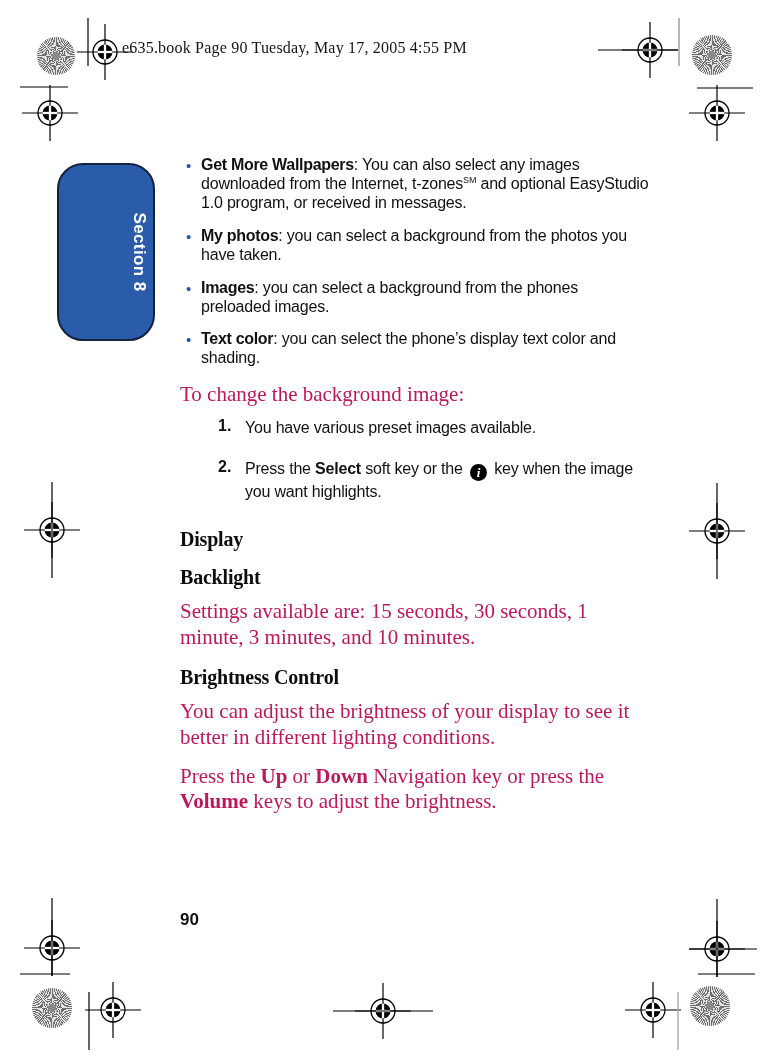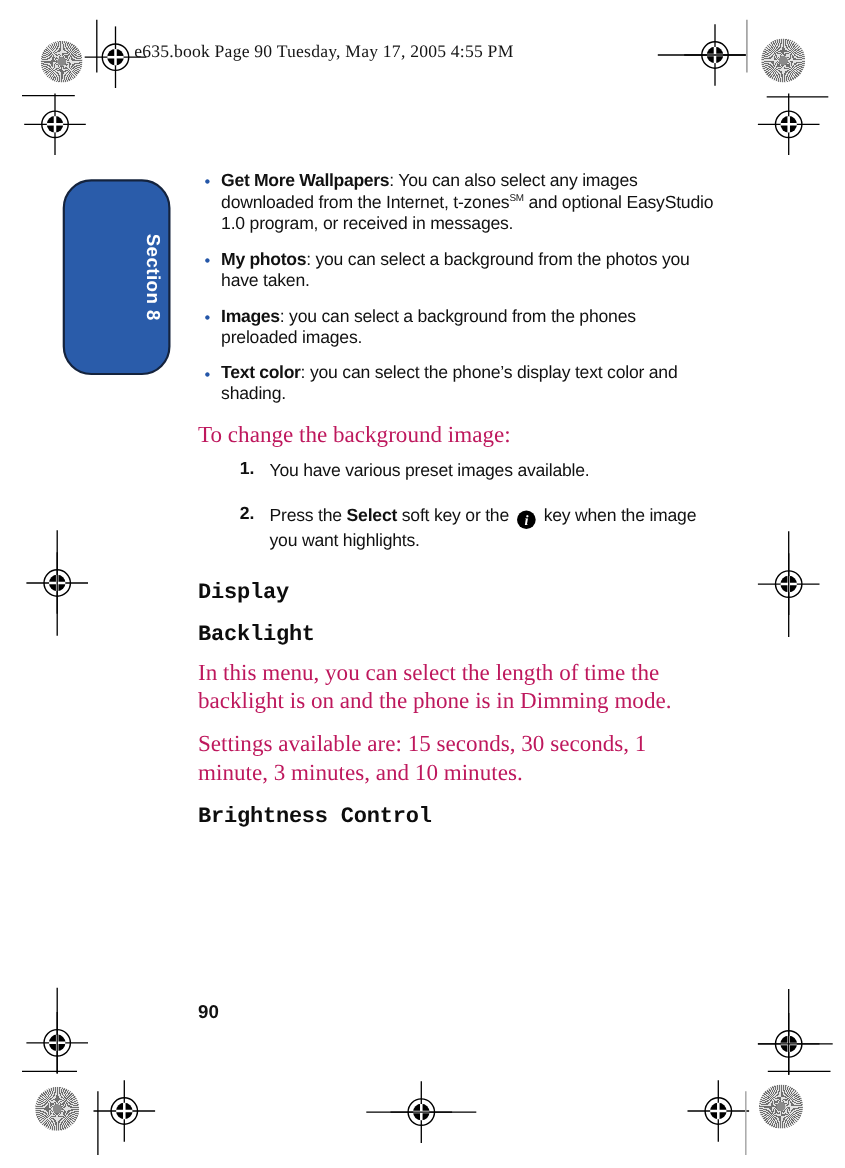--- a/index.html
+++ b/index.html
@@ -53,21 +53,21 @@
   .keyicon {
     display:inline-flex; align-items:center; justify-content:center;
     width:17px; height:17px; background:#000; border-radius:50%;
     vertical-align:-3px; margin:0 3px;
   }
   .keyicon i {
     font-family:"Liberation Serif", serif; color:#fff; font-size:13px;
     font-weight:bold; font-style:italic; line-height:1;
   }
 
-  h2 { font-family:Liberation Mono, monospace; font-size:20px; letter-spacing:-0.2px;
+  h2 { font-family:Liberation Serif, serif; font-size:20px; letter-spacing:-0.2px;
        margin:15px 0 10px 0; color:#0d0d0d; }
   .pagenum { position:absolute; left:180px; top:910px; font-weight:bold; font-size:17px; }
 </style>
 </head>
 <body>
 
 <svg class="marks-svg" width="768" height="1062" viewBox="0 0 768 1062">
   <defs>
     <g id="regt">
       <line x1="-28" y1="0" x2="28" y2="0" stroke="#000" stroke-width="1.2"></line>
@@ -156,20 +156,21 @@
         <p><span>Press the </span><b>Select</b><span> soft key or the </span><span class="keyicon">
               <i>i</i>
             </span><span> key when the image you want highlights.</span></p>
       </div>
     </li>
   </ol>
 
   <h2>Display</h2>
 
   <h2>Backlight</h2>
-  <p class="serif">In this menu, you can select the length of time the backlight is on and the phone is in Dimming mode.</p>
   <p class="serif">Settings available are: 15 seconds, 30 seconds, 1 minute, 3 minutes, and 10 minutes.</p>
 
   <h2>Brightness Control</h2>
+  <p class="serif">You can adjust the brightness of your display to see it better in different lighting conditions.</p>
+  <p class="serif"><span>Press the </span><b>Up</b><span> or </span><b>Down</b><span> Navigation key or press the </span><b>Volume</b><span> keys to adjust the brightness.</span></p>
 
 </div>
 
 <div class="pagenum">90</div>
 
 </body></html>

